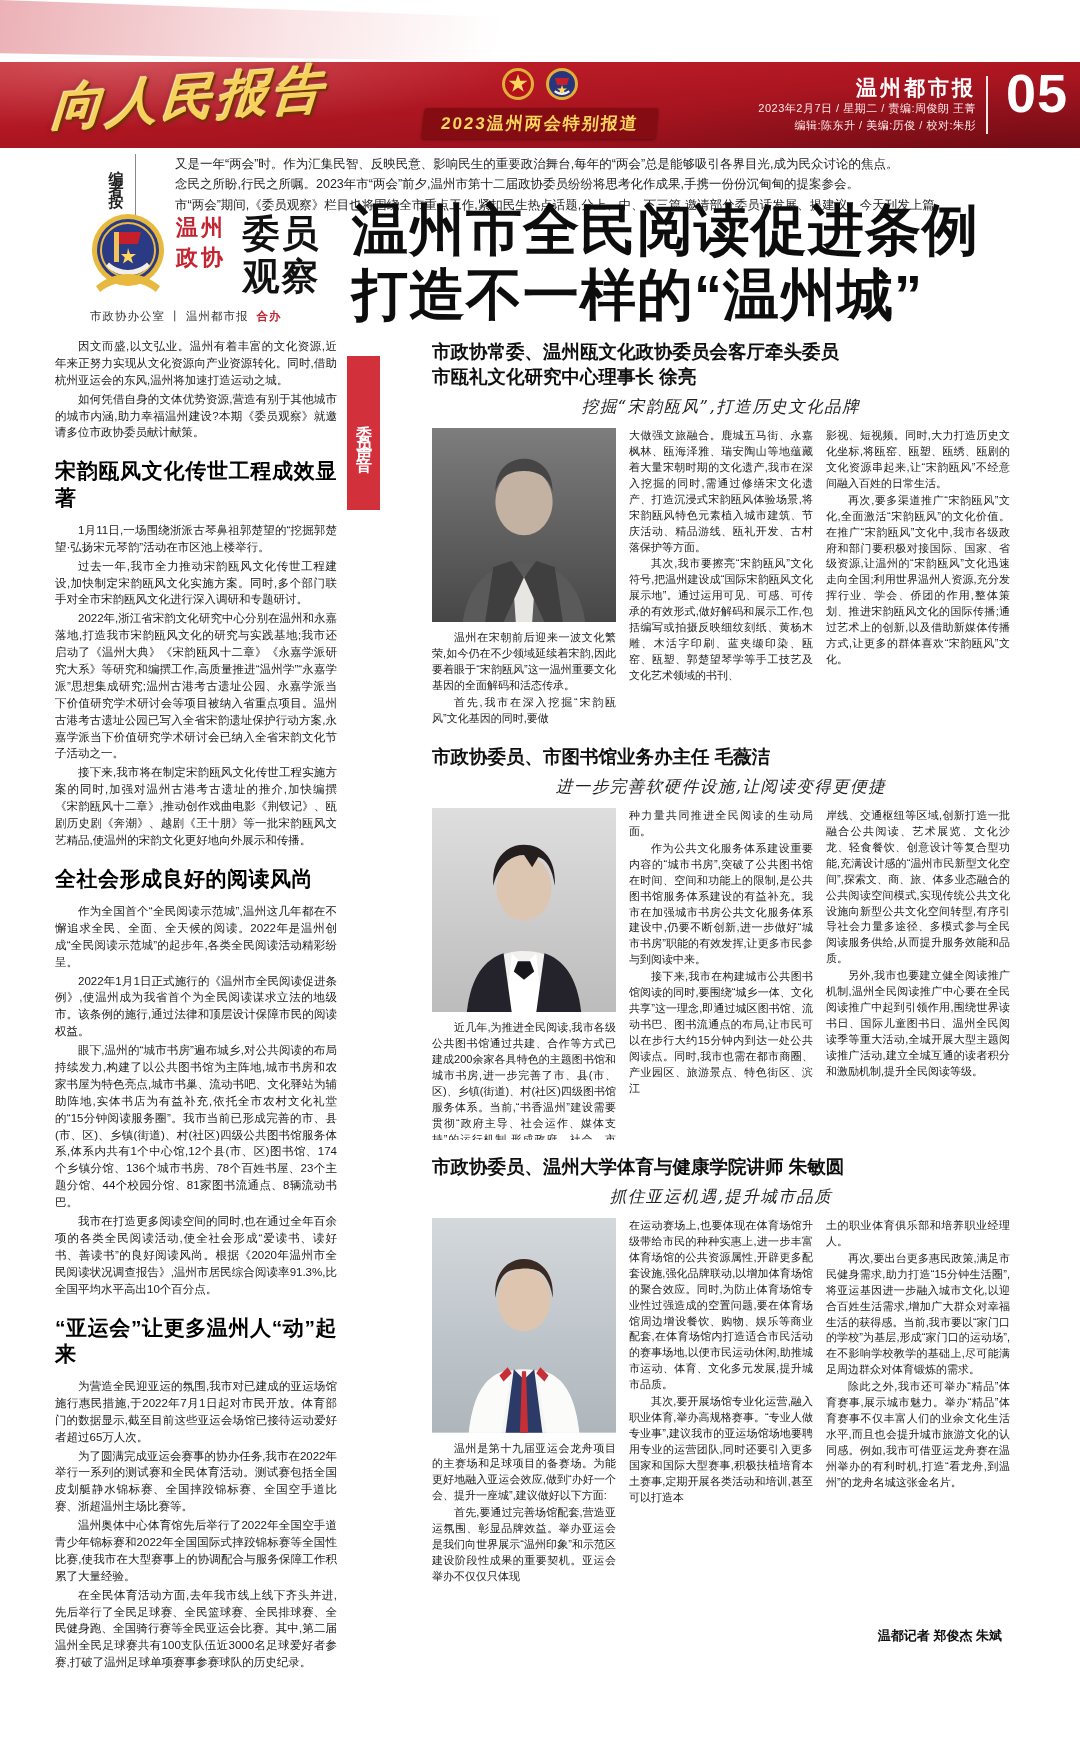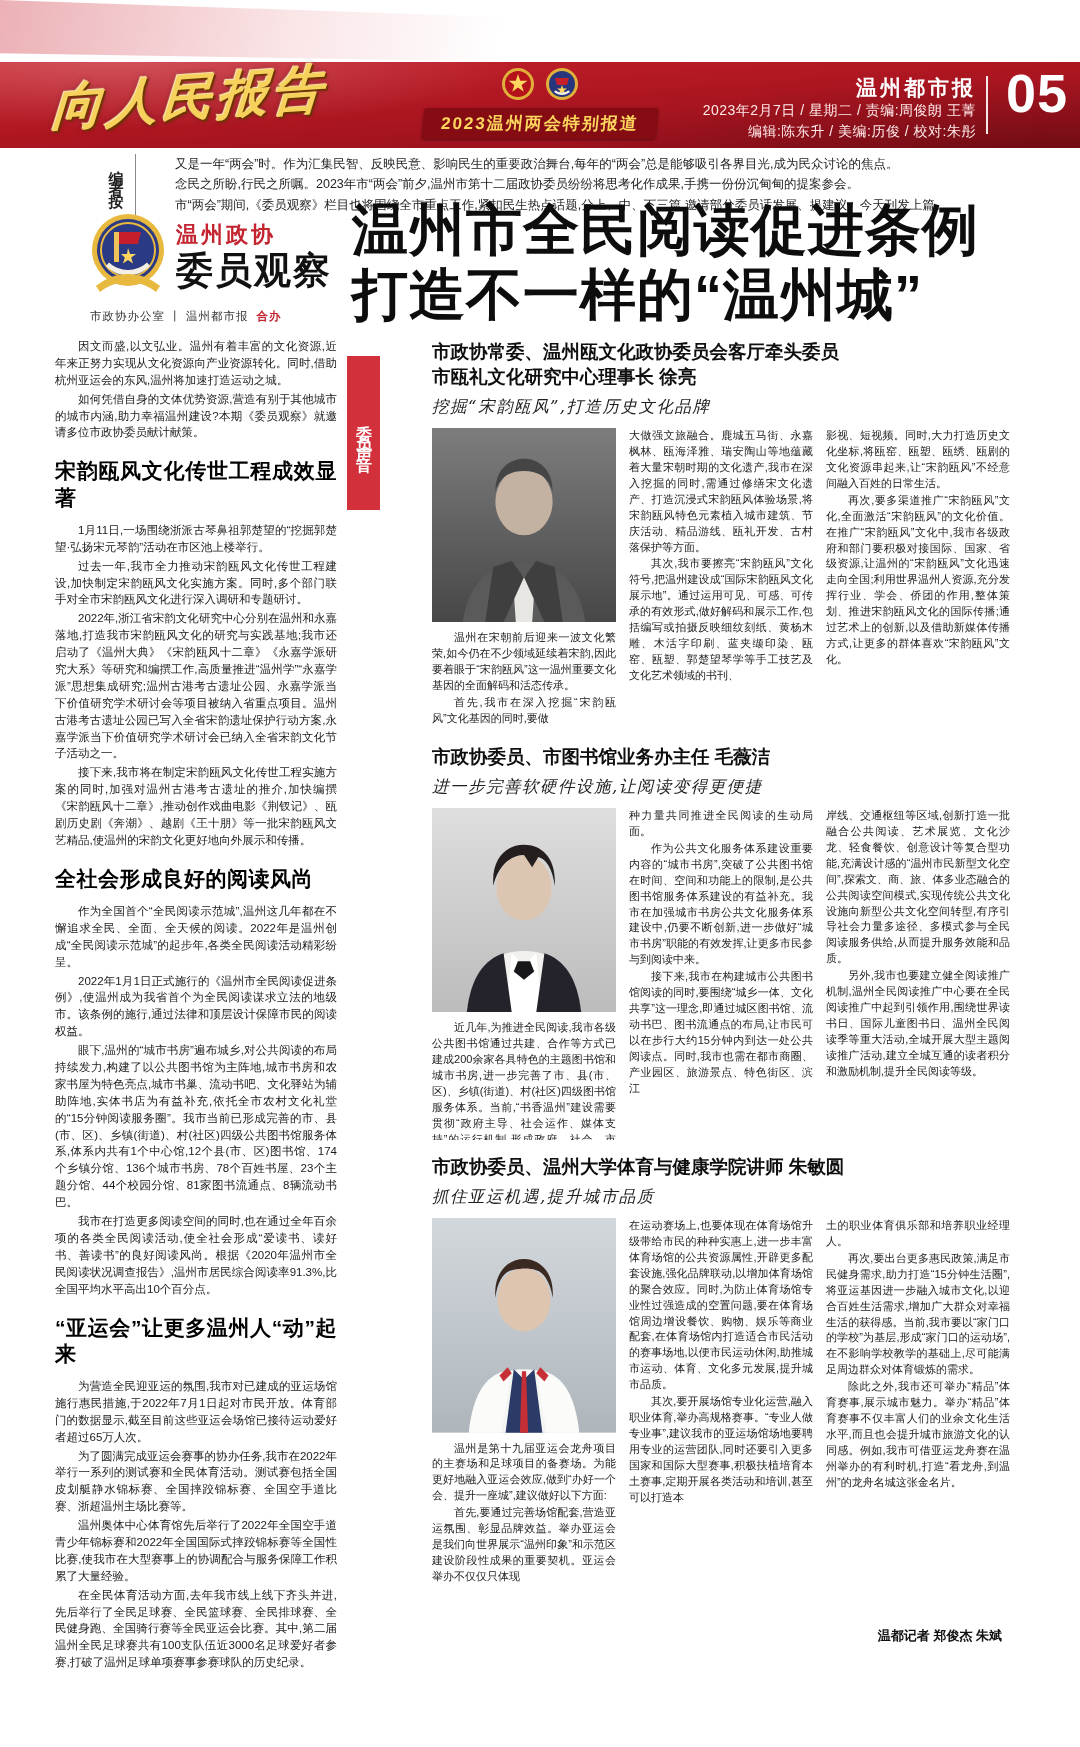--- a/index.html
+++ b/index.html
@@ -20,34 +20,34 @@
           font-family:"DejaVu Serif",serif;font-style:italic;font-weight:900;font-size:51px;letter-spacing:4px;
           color:#f6d15c;transform:rotate(-4deg) skewX(-8deg);
           text-shadow:2px 2px 1px #6e3500,-1px -1px 1px #fff0bd,0 0 6px rgba(0,0,0,.35);}
   .banner-center{position:absolute;left:390px;top:5px;width:300px;text-align:center;z-index:3;}
   .emblem-row{display:flex;justify-content:center;gap:10px;margin-bottom:3px;}
   .special-box{display:inline-block;background:#850c12;color:#ffd75e;font-size:17px;font-weight:bold;
           letter-spacing:2px;padding:4px 18px;border-radius:3px;transform:skewX(-6deg);
           box-shadow:0 1px 3px rgba(0,0,0,.4);}
   .banner-right{position:absolute;right:104px;top:13px;text-align:right;z-index:3;color:#fff;}
   .paper-name{font-size:21px;font-weight:900;letter-spacing:3px;line-height:1.2;}
-  .paper-meta{font-size:14px;line-height:1.5;color:#ffe9e9;letter-spacing:.5px;}
+  .paper-meta{font-size:11px;line-height:1.5;color:#ffe9e9;letter-spacing:.5px;}
   .banner-divider{position:absolute;right:92px;top:14px;width:2px;height:58px;background:rgba(255,255,255,.9);z-index:3;}
   .page-number{position:absolute;right:12px;top:0;font-size:54px;font-weight:900;color:#ffffff;z-index:3;letter-spacing:1px;}
   
   .editor-note{position:absolute;top:154px;left:106px;width:862px;display:flex;}
   .en-label{writing-mode:vertical-rl;text-orientation:upright;font-size:15px;font-weight:bold;
             letter-spacing:12px;color:#222;padding-top:4px;}
   .en-divider{width:1px;background:#8a8a8a;margin:0 14px 0 10px;}
   .en-text{flex:1;font-size:12.5px;line-height:1.62;text-align:justify;color:#222;}
   .en-text p{margin:0;text-indent:2em;}
   
   .brand{position:absolute;top:212px;left:90px;width:256px;}
   .brand-row{display:flex;align-items:center;gap:10px;}
-  .brand-names{display:flex;flex-direction:column;}
+  .brand-names{display:flex;flex-direction:row;}
   .brand-org{color:#c32430;font-size:22px;font-weight:900;letter-spacing:3px;}
   .brand-column{color:#111;font-size:37px;font-weight:900;letter-spacing:2px;line-height:1.15;}
   .brand-byline{margin-top:9px;font-size:11.5px;color:#333;letter-spacing:1px;}
   .brand-byline .coop{color:#c32430;font-weight:bold;margin-left:4px;}
   
   .headline{position:absolute;top:198px;left:352px;width:672px;color:#0d0d0d;
             font-weight:900;font-size:56px;line-height:1.16;letter-spacing:1px;}
   
   .left-col{position:absolute;top:338px;left:55px;width:282px;font-size:11.5px;line-height:1.47;
             text-align:justify;color:#1b1b1b;}
@@ -56,21 +56,21 @@
   .section-heading{font-size:21px;font-weight:900;color:#000;margin:17px 0 11px;letter-spacing:.5px;line-height:1.25;}
   
   .voice-tab{position:absolute;top:356px;left:347px;width:33px;height:154px;background:#d2303a;
              color:#fff;display:flex;align-items:center;justify-content:center;
              writing-mode:vertical-rl;text-orientation:upright;font-size:16px;font-weight:bold;letter-spacing:10px;}
   
   .articles{position:absolute;top:340px;left:432px;width:578px;}
   .article{margin-bottom:15px;}
   .article-title p{margin:0;font-size:18.5px;font-weight:800;color:#0f0f0f;line-height:1.35;text-indent:0;}
   .article-subtitle{font-family:"DejaVu Serif",serif;font-style:italic;font-size:16.5px;color:#1f1f1f;
-                    margin:6px 0 10px;letter-spacing:1.5px;}
+                    margin:6px 0 10px;letter-spacing:1.5px;text-align:center;}
   .article-body{display:flex;gap:13px;overflow:hidden;}
   .acol{flex:1;font-size:11px;line-height:1.45;text-align:justify;color:#1b1b1b;overflow:hidden;}
   .acol .para{margin:0 0 1px;}
   .h300{height:302px;} .h330{height:332px;} .h392{height:394px;}
   .portrait{width:100%;margin:0 0 8px;display:block;}
   .portrait svg{display:block;width:100%;height:auto;}
   .reporters{text-align:right;font-size:13px;font-weight:bold;color:#111;padding-right:8px;margin-top:2px;}
 </style>
 </head>
 <body>

